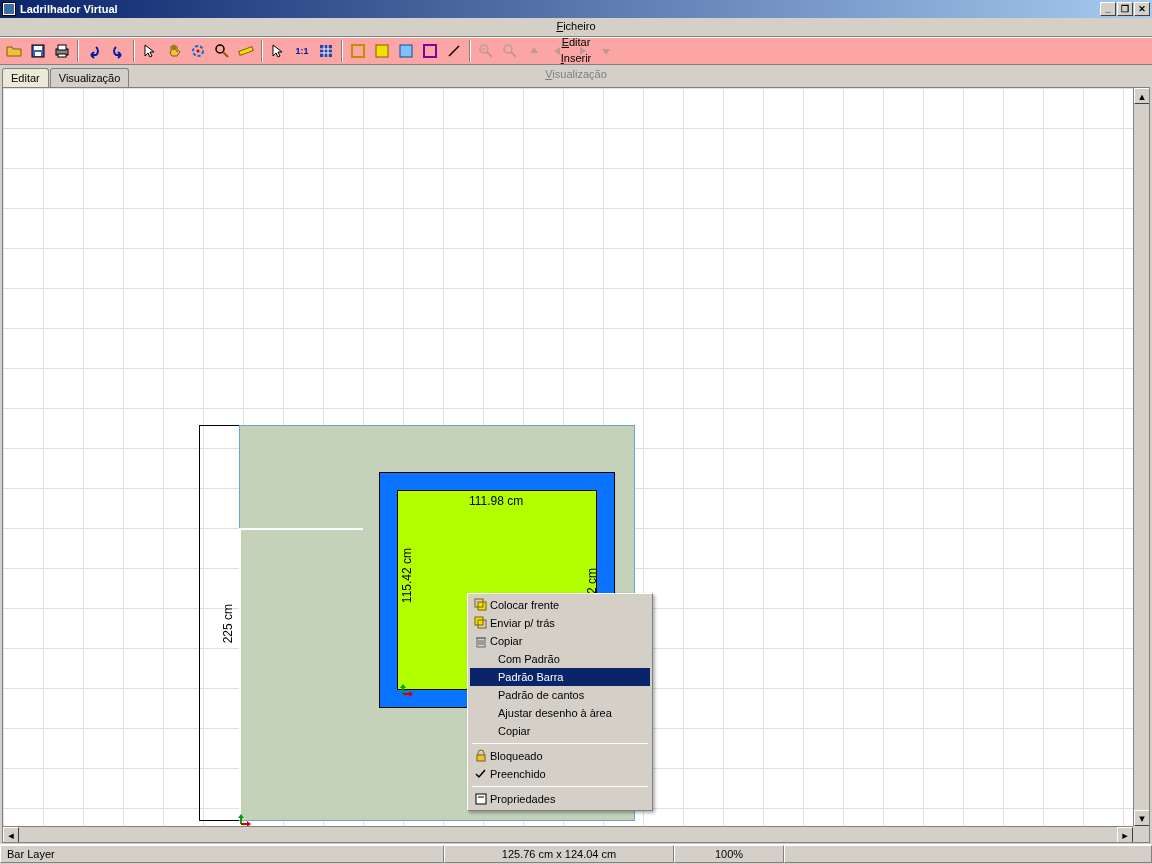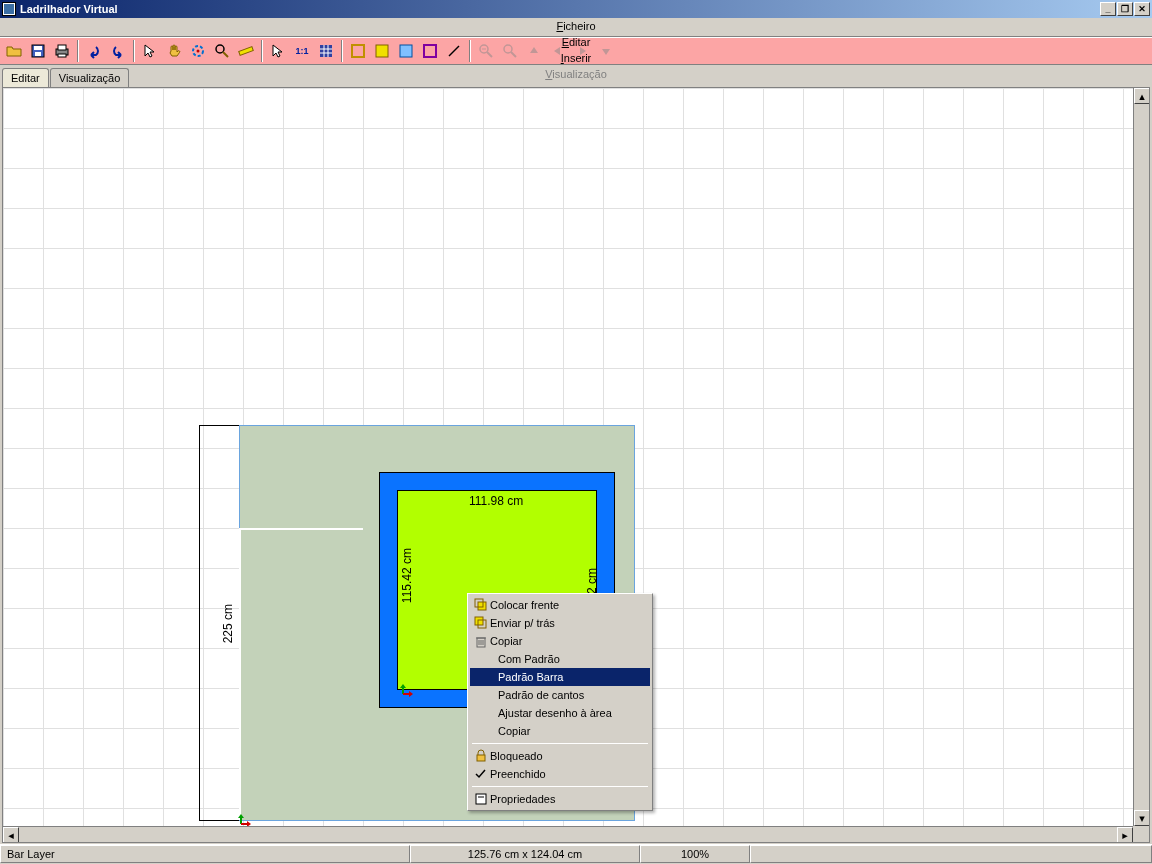--- a/index.html
+++ b/index.html
@@ -58,21 +58,21 @@
 .ctxmenu { position: absolute; left: 452px; top: 505px; width: 186px; background: #d4d0c8; border: 1px solid #808080; box-shadow: 2px 2px 3px rgba(0,0,0,0.3); border-top-color:#fff; border-left-color:#fff; padding: 2px; margin-left: 12px; }
 .ctxitem { display: flex; align-items: center; height: 18px; padding: 0 4px 0 2px; }
 .ctxitem .cicon { width: 18px; display: flex; align-items: center; justify-content: center; }
 .ctxitem.hl { background: #0a246a; color: #fff; }
 .ctxitem.indent { padding-left: 28px; }
 .ctxsep { height: 1px; background: #808080; margin: 3px 2px; border-bottom: 1px solid #fff; }
 
 
 .statusbar { position: absolute; left: 0; right: 0; bottom: 0; height: 20px; background: #d4d0c8; border-top: 1px solid #fff; display: flex; }
 .statuscell { border: 1px solid #808080; border-top-color:#fff; border-left-color:#fff; padding: 2px 6px; height: 18px; display: flex; align-items: center; }
-.statuscell.s1 { width: 410px; }
+.statuscell.s1 { width: 444px; }
 .statuscell.s2 { width: 230px; text-align: center; justify-content: center; }
 .statuscell.s3 { width: 110px; justify-content: center; }
 .statuscell.s4 { flex: 1; }
 </style>
 </head>
 <body>
 
 <div class="titlebar">
   <div class="app-icon">
       <svg width="10" height="10">

